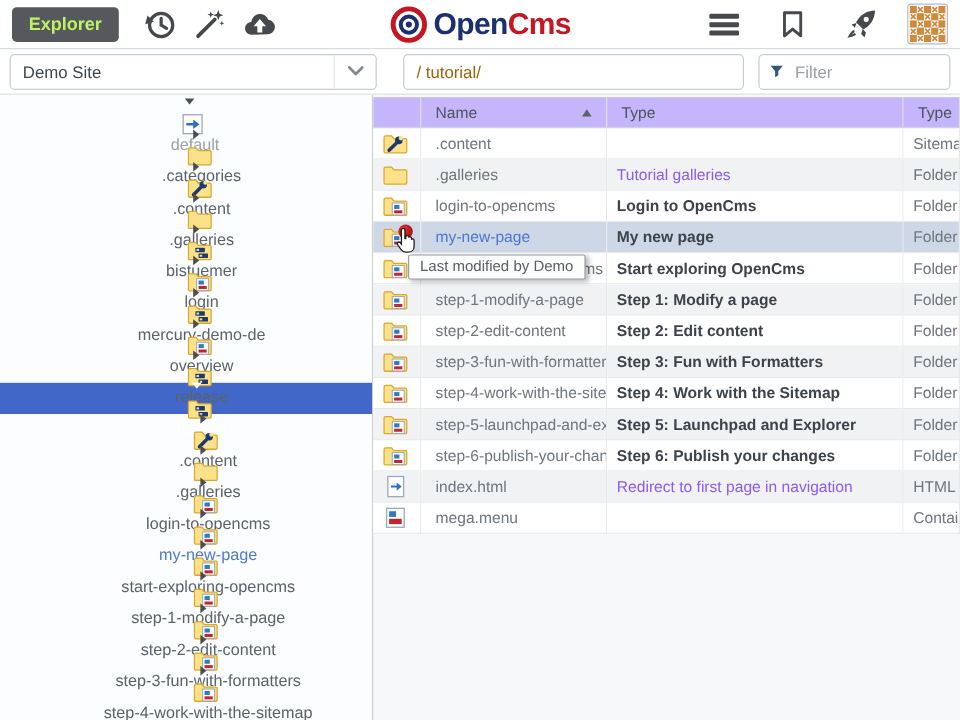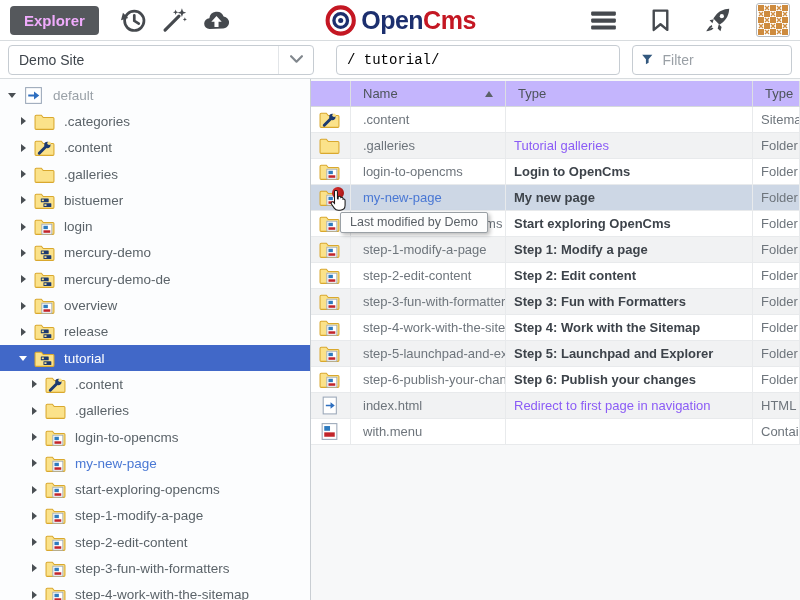--- a/index.html
+++ b/index.html
@@ -1,44 +1,44 @@
 <!DOCTYPE html>
 <html><head>
 <meta charset="utf-8">
 <style>
   html,body{margin:0;padding:0;}
   body{width:800px;height:600px;overflow:hidden;font-family:"Liberation Sans",sans-serif;}
   .app{position:relative;width:800px;height:600px;background:#fff;display:flex;flex-direction:column;}
 
   
   .topbar{height:41px;flex:0 0 41px;border-bottom:1px solid #d8dcdf;display:flex;align-items:center;padding:0 10px;position:relative;background:#fff;box-sizing:border-box;}
-  .explorer-btn{background:#55585c;color:#f0abfc;font-size:15px;font-weight:700;padding:6px 14px;border:none;border-radius:4px;margin-right:14px;font-family:"Liberation Sans",sans-serif;cursor:pointer;}
+  .explorer-btn{background:#55585c;color:#bef264;font-size:15px;font-weight:700;padding:6px 14px;border:none;border-radius:4px;margin-right:14px;font-family:"Liberation Sans",sans-serif;cursor:pointer;}
   .tb-icon{display:flex;align-items:center;margin:0 7px;}
   .logo{position:absolute;left:50%;transform:translateX(-50%);display:flex;align-items:center;}
   .logo-text{font-size:25px;font-weight:700;letter-spacing:-0.5px;margin-left:4px;}
   .logo-open{color:#1c2f6e;}
   .logo-cms{color:#c41723;}
   .tb-right{margin-left:auto;display:flex;align-items:center;gap:17px;}
   .identicon-box{border:1px solid #b7bbbf;border-radius:3px;padding:1px;display:flex;}
 
   
   .fieldbar{height:38px;flex:0 0 38px;border-bottom:1px solid #d8dcdf;display:flex;align-items:center;padding:0 8px;background:#fff;box-sizing:border-box;}
   .field{height:30px;border:1px solid #c6ccd2;border-radius:4px;background:#fff;display:flex;align-items:center;font-size:14px;color:#3e454c;box-sizing:border-box;}
   .site-select{width:306px;justify-content:space-between;cursor:pointer;}
   .site-select .sel-label{padding-left:10px;}
   .chev-box{width:34px;height:100%;display:flex;align-items:center;justify-content:center;border-left:1px solid #e2e5e8;}
-  .path-field{width:284px;margin-left:22px;padding:0 10px;border:1px solid #c6ccd2;border-radius:4px;height:30px;font-size:14px;color:#000000;font-family:Liberation Mono, monospace;box-sizing:border-box;outline:none;}
+  .path-field{width:284px;margin-left:22px;padding:0 10px;border:1px solid #c6ccd2;border-radius:4px;height:30px;font-size:14px;color:#a16207;font-family:Liberation Sans, sans-serif;box-sizing:border-box;outline:none;}
   .filter-field{width:160px;margin-left:12px;padding:0 8px;gap:7px;}
   .filter-field input{border:none;outline:none;width:100%;font-size:14px;color:#3e454c;font-family:"Liberation Sans",sans-serif;}
   .filter-field input::placeholder{color:#9aa0a6;}
 
   
   .content{flex:1;display:flex;overflow:hidden;background:#f7f8f9;}
   .sidebar{width:311px;flex:0 0 311px;background:#fcfdfe;border-right:1px solid #c9ced3;padding-top:3px;overflow:hidden;box-sizing:border-box;}
-  .tree-row{height:26.3px;display:flex;align-items:center;font-size:13.5px;color:#5b6369;cursor:pointer;white-space:nowrap;}
+  .tree-row{height:26.3px;display:flex;align-items:center;font-size:13.5px;color:#5b6369;cursor:pointer;white-space:nowrap;flex-direction:column;}
   .tree-row .caret{width:12px;flex:0 0 12px;display:flex;justify-content:center;}
   .caret-col{width:0;height:0;border-top:4.5px solid transparent;border-bottom:4.5px solid transparent;border-left:5.5px solid #4a4f54;}
   .caret-exp{width:0;height:0;border-left:4.5px solid transparent;border-right:4.5px solid transparent;border-top:5.5px solid #4a4f54;}
   .tree-row .ticon{margin-left:5px;display:flex;align-items:center;}
   .tree-row .tlabel{margin-left:9px;}
   .tree-row.muted .tlabel{color:#9aa1a8;}
   .tree-row.modified .tlabel{color:#4a78d4;}
   .tree-row.selected{background:#4168c8;}
   .tree-row.selected .tlabel{color:#fff;}
   .tree-row.selected .caret-exp{border-top-color:#fff;}
@@ -259,39 +259,20 @@
           <span class="ticon">
             <svg viewBox="0 0 20 18" width="21" height="19">
               <path d="M1 15.5 V4.2 C1 3.5 1.4 3 2.1 3 H7 l1.8 2.2 H18 c.6 0 1 .5 1 1 v9.3 c0 .6-.4 1-1 1 H2 c-.6 0-1-.4-1-1 z" fill="#fbe28a" stroke="#d9a82e" stroke-width="1"></path>
               <rect x="7.5" y="6.8" width="9.5" height="9.5" fill="#fff" stroke="#9aa7b8" stroke-width=".8"></rect>
               <rect x="9" y="8.3" width="4.2" height="3.2" fill="#2e7bbf"></rect>
               <rect x="9" y="12.6" width="6.5" height="2.4" fill="#c2252b"></rect>
             </svg>
           </span>
           <span class="tlabel">login</span>
         </div>
-        <div class="tree-row" style="padding-left: 17px;">
-          <span class="caret">
-            <span class="caret-col"></span>
-          </span>
-          <span class="ticon">
-            <svg viewBox="0 0 20 18" width="21" height="19">
-              <path d="M1 15.5 V4.2 C1 3.5 1.4 3 2.1 3 H7 l1.8 2.2 H18 c.6 0 1 .5 1 1 v9.3 c0 .6-.4 1-1 1 H2 c-.6 0-1-.4-1-1 z" fill="#fbe28a" stroke="#d9a82e" stroke-width="1"></path>
-              <g fill="#1d3a70">
-                <rect x="6.5" y="7" width="7.5" height="3.6" rx=".5"></rect>
-                <rect x="9" y="11.6" width="7.5" height="3.6" rx=".5"></rect>
-              </g>
-              <g fill="#fbe28a">
-                <rect x="7.4" y="8" width="2" height="1.6"></rect>
-                <rect x="9.9" y="12.6" width="2" height="1.6"></rect>
-              </g>
-            </svg>
-          </span>
-          <span class="tlabel">mercury-demo</span>
-        </div>
         <div class="tree-row" style="padding-left: 17px; text-align: right;">
           <span class="caret">
             <span class="caret-col"></span>
           </span>
           <span class="ticon">
             <svg viewBox="0 0 20 18" width="21" height="19">
               <path d="M1 15.5 V4.2 C1 3.5 1.4 3 2.1 3 H7 l1.8 2.2 H18 c.6 0 1 .5 1 1 v9.3 c0 .6-.4 1-1 1 H2 c-.6 0-1-.4-1-1 z" fill="#fbe28a" stroke="#d9a82e" stroke-width="1"></path>
               <g fill="#1d3a70">
                 <rect x="6.5" y="7" width="7.5" height="3.6" rx=".5"></rect>
                 <rect x="9" y="11.6" width="7.5" height="3.6" rx=".5"></rect>
@@ -584,21 +565,21 @@
                 <rect x="4" y="1" width="12.5" height="16" fill="#fff" stroke="#9aa7b8"></rect>
                 <path d="M6.5 8.2 h4.5 V5.8 L15 9 l-4 3.2 V9.8 H6.5 z" fill="#2e6fc0"></path>
               </svg>
             </div><div class="cell c-name">index.html</div><div class="cell c-title">Redirect to first page in navigation</div><div class="cell c-type">HTML Re</div></div>
           <div class="trow"><div class="cell c-icon">
               <svg viewBox="0 0 20 18" width="21" height="19">
                 <rect x="3" y="1.5" width="14" height="15" fill="#fff" stroke="#9aa7b8"></rect>
                 <rect x="5" y="3.8" width="5.5" height="4.5" fill="#2e7bbf"></rect>
                 <rect x="5" y="9.8" width="10" height="4.2" fill="#c2252b"></rect>
               </svg>
-            </div><div class="cell c-name">with.menu</div><div class="cell c-title"></div><div class="cell c-type">Containe</div></div>
+            </div><div class="cell c-name">mega.menu</div><div class="cell c-title"></div><div class="cell c-type">Containe</div></div>
         </div>
     </div>
   </div>
 
   <div class="tooltip">Last modified by Demo</div>
   <span class="cursor">
     <svg viewBox="0 0 24 26" width="23" height="25">
         <path d="M9.3 1.3 c.9 0 1.6.7 1.6 1.6 v7.3 l.7.07 v-1.2 c0-.8.65-1.45 1.45-1.45 .74 0 1.35.55 1.44 1.27 .22-.17.5-.27.8-.27 .8 0 1.45.65 1.45 1.45 v.55 c.2-.1.44-.15.68-.15 .8 0 1.45.65 1.45 1.45 v5.1 c0 3-2.2 5.05-5.2 5.05 h-1.9 c-1.8 0-3.2-.8-4.2-2.2 l-3-4.3 c-.45-.64-.33-1.5.27-1.97 .58-.45 1.4-.38 1.9.17 l1.1 1.2 V2.9 c0-.9.7-1.6 1.55-1.6 z" fill="#fff" stroke="#1a1a1a" stroke-width="1.1"></path>
       </svg>
   </span>

